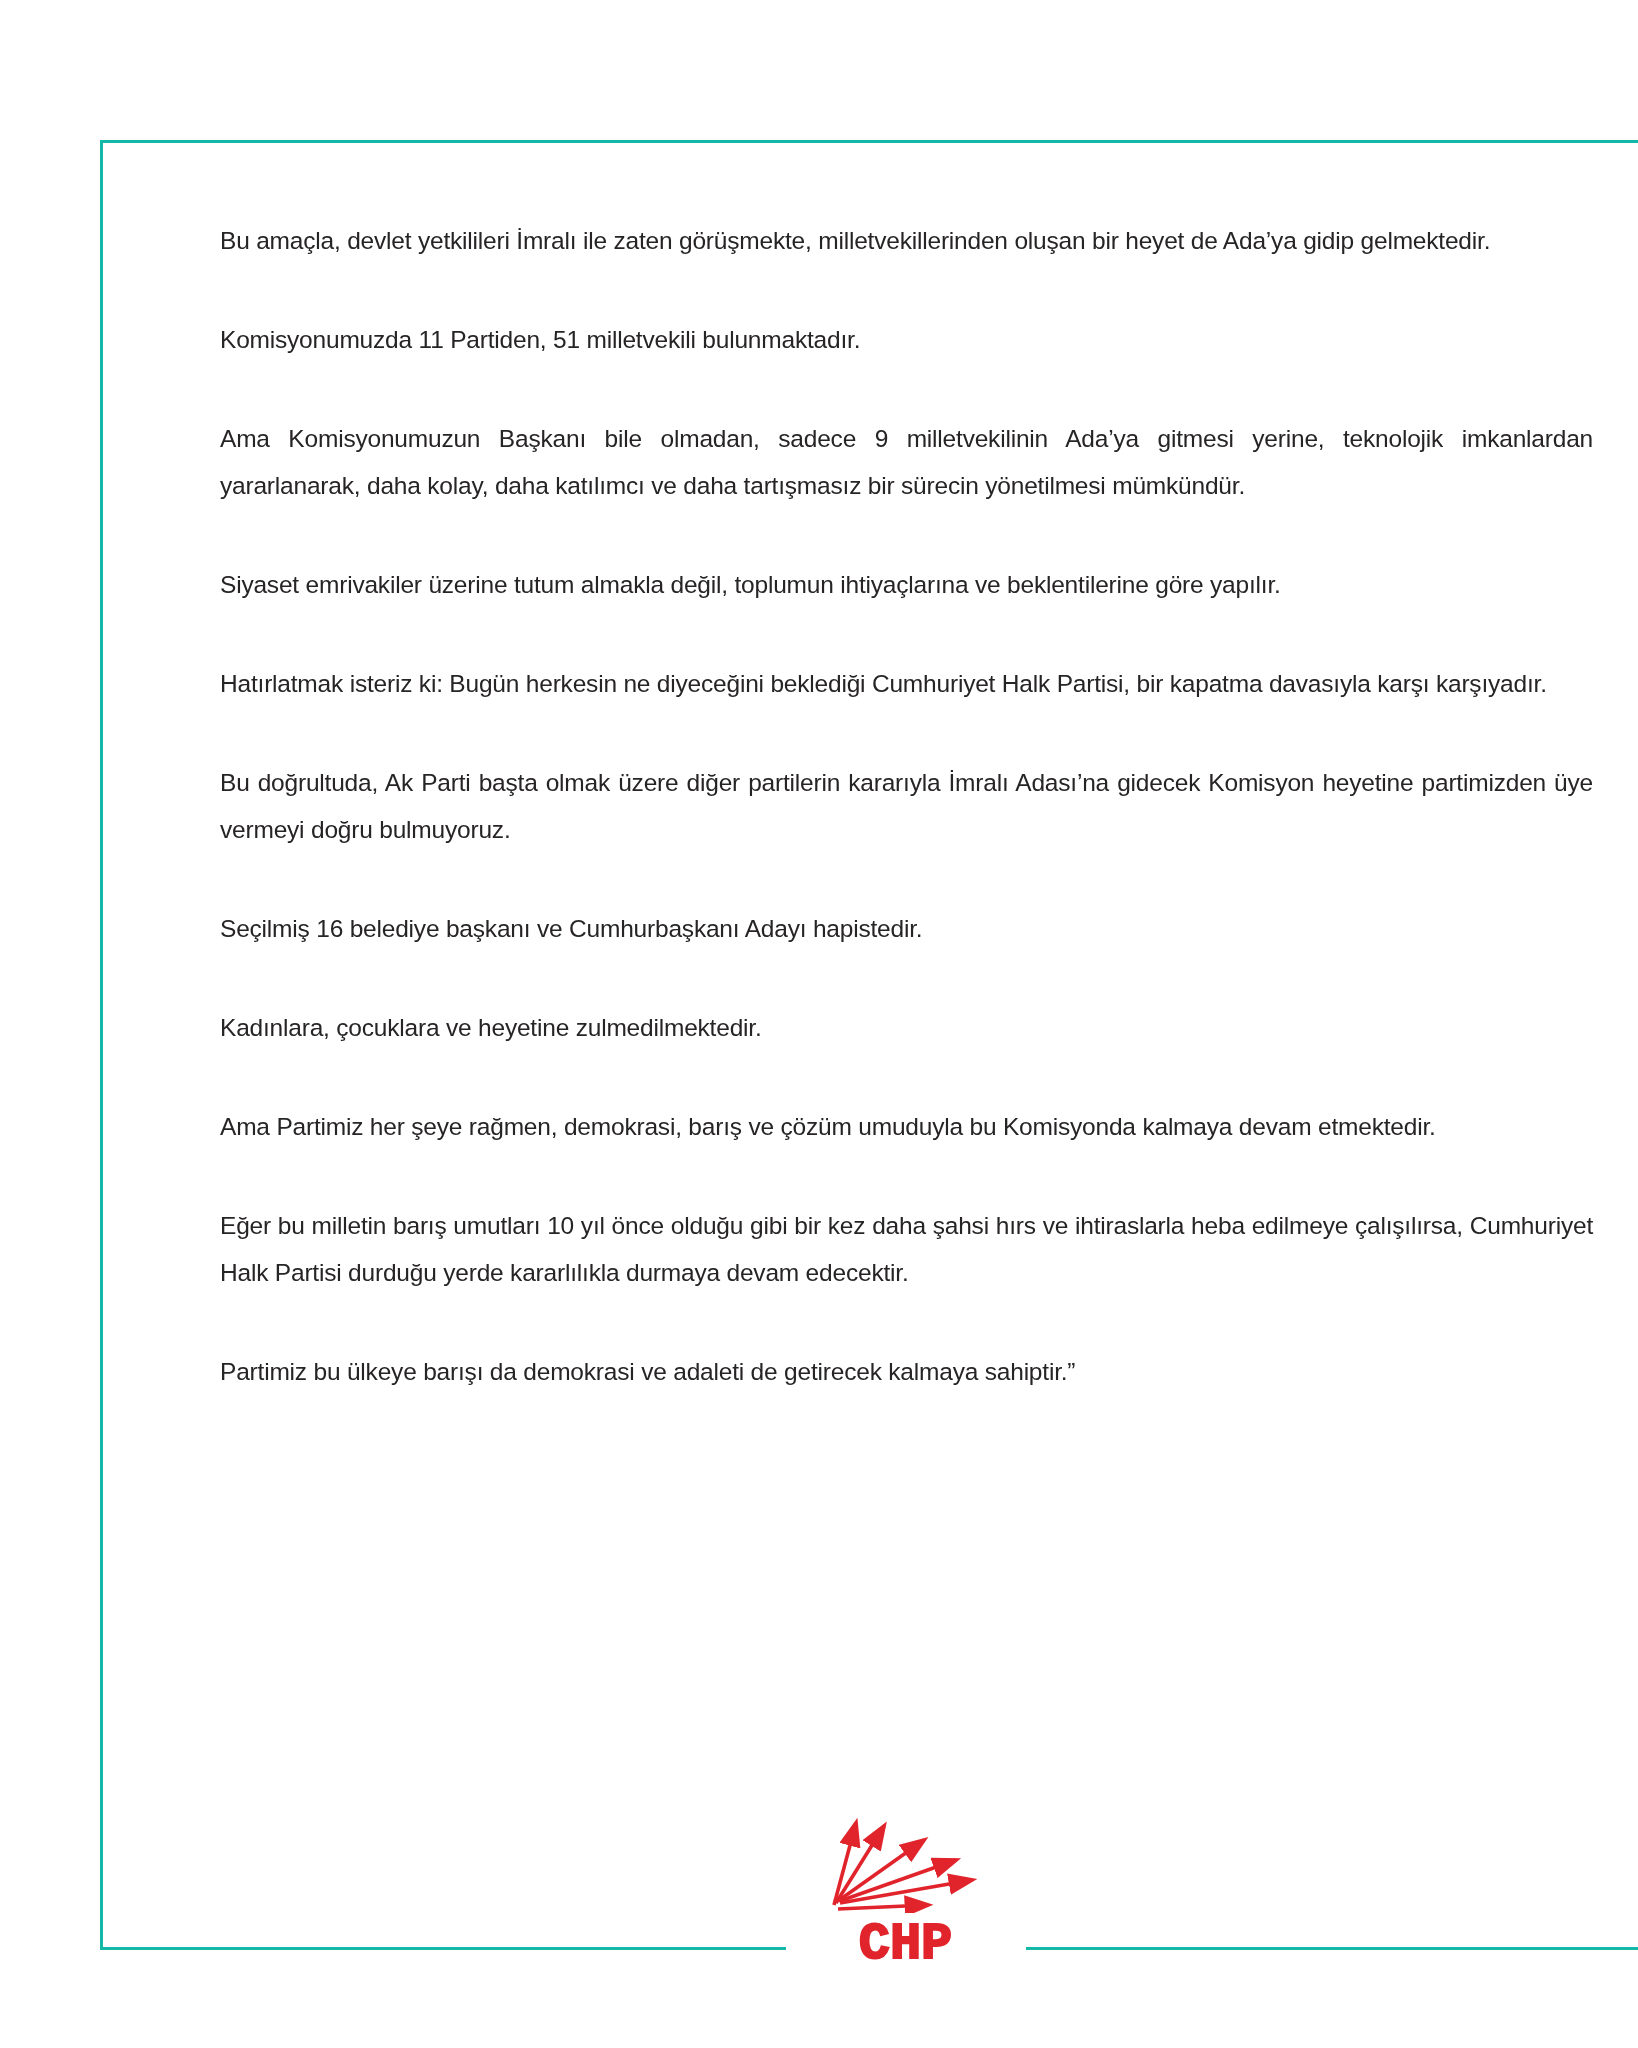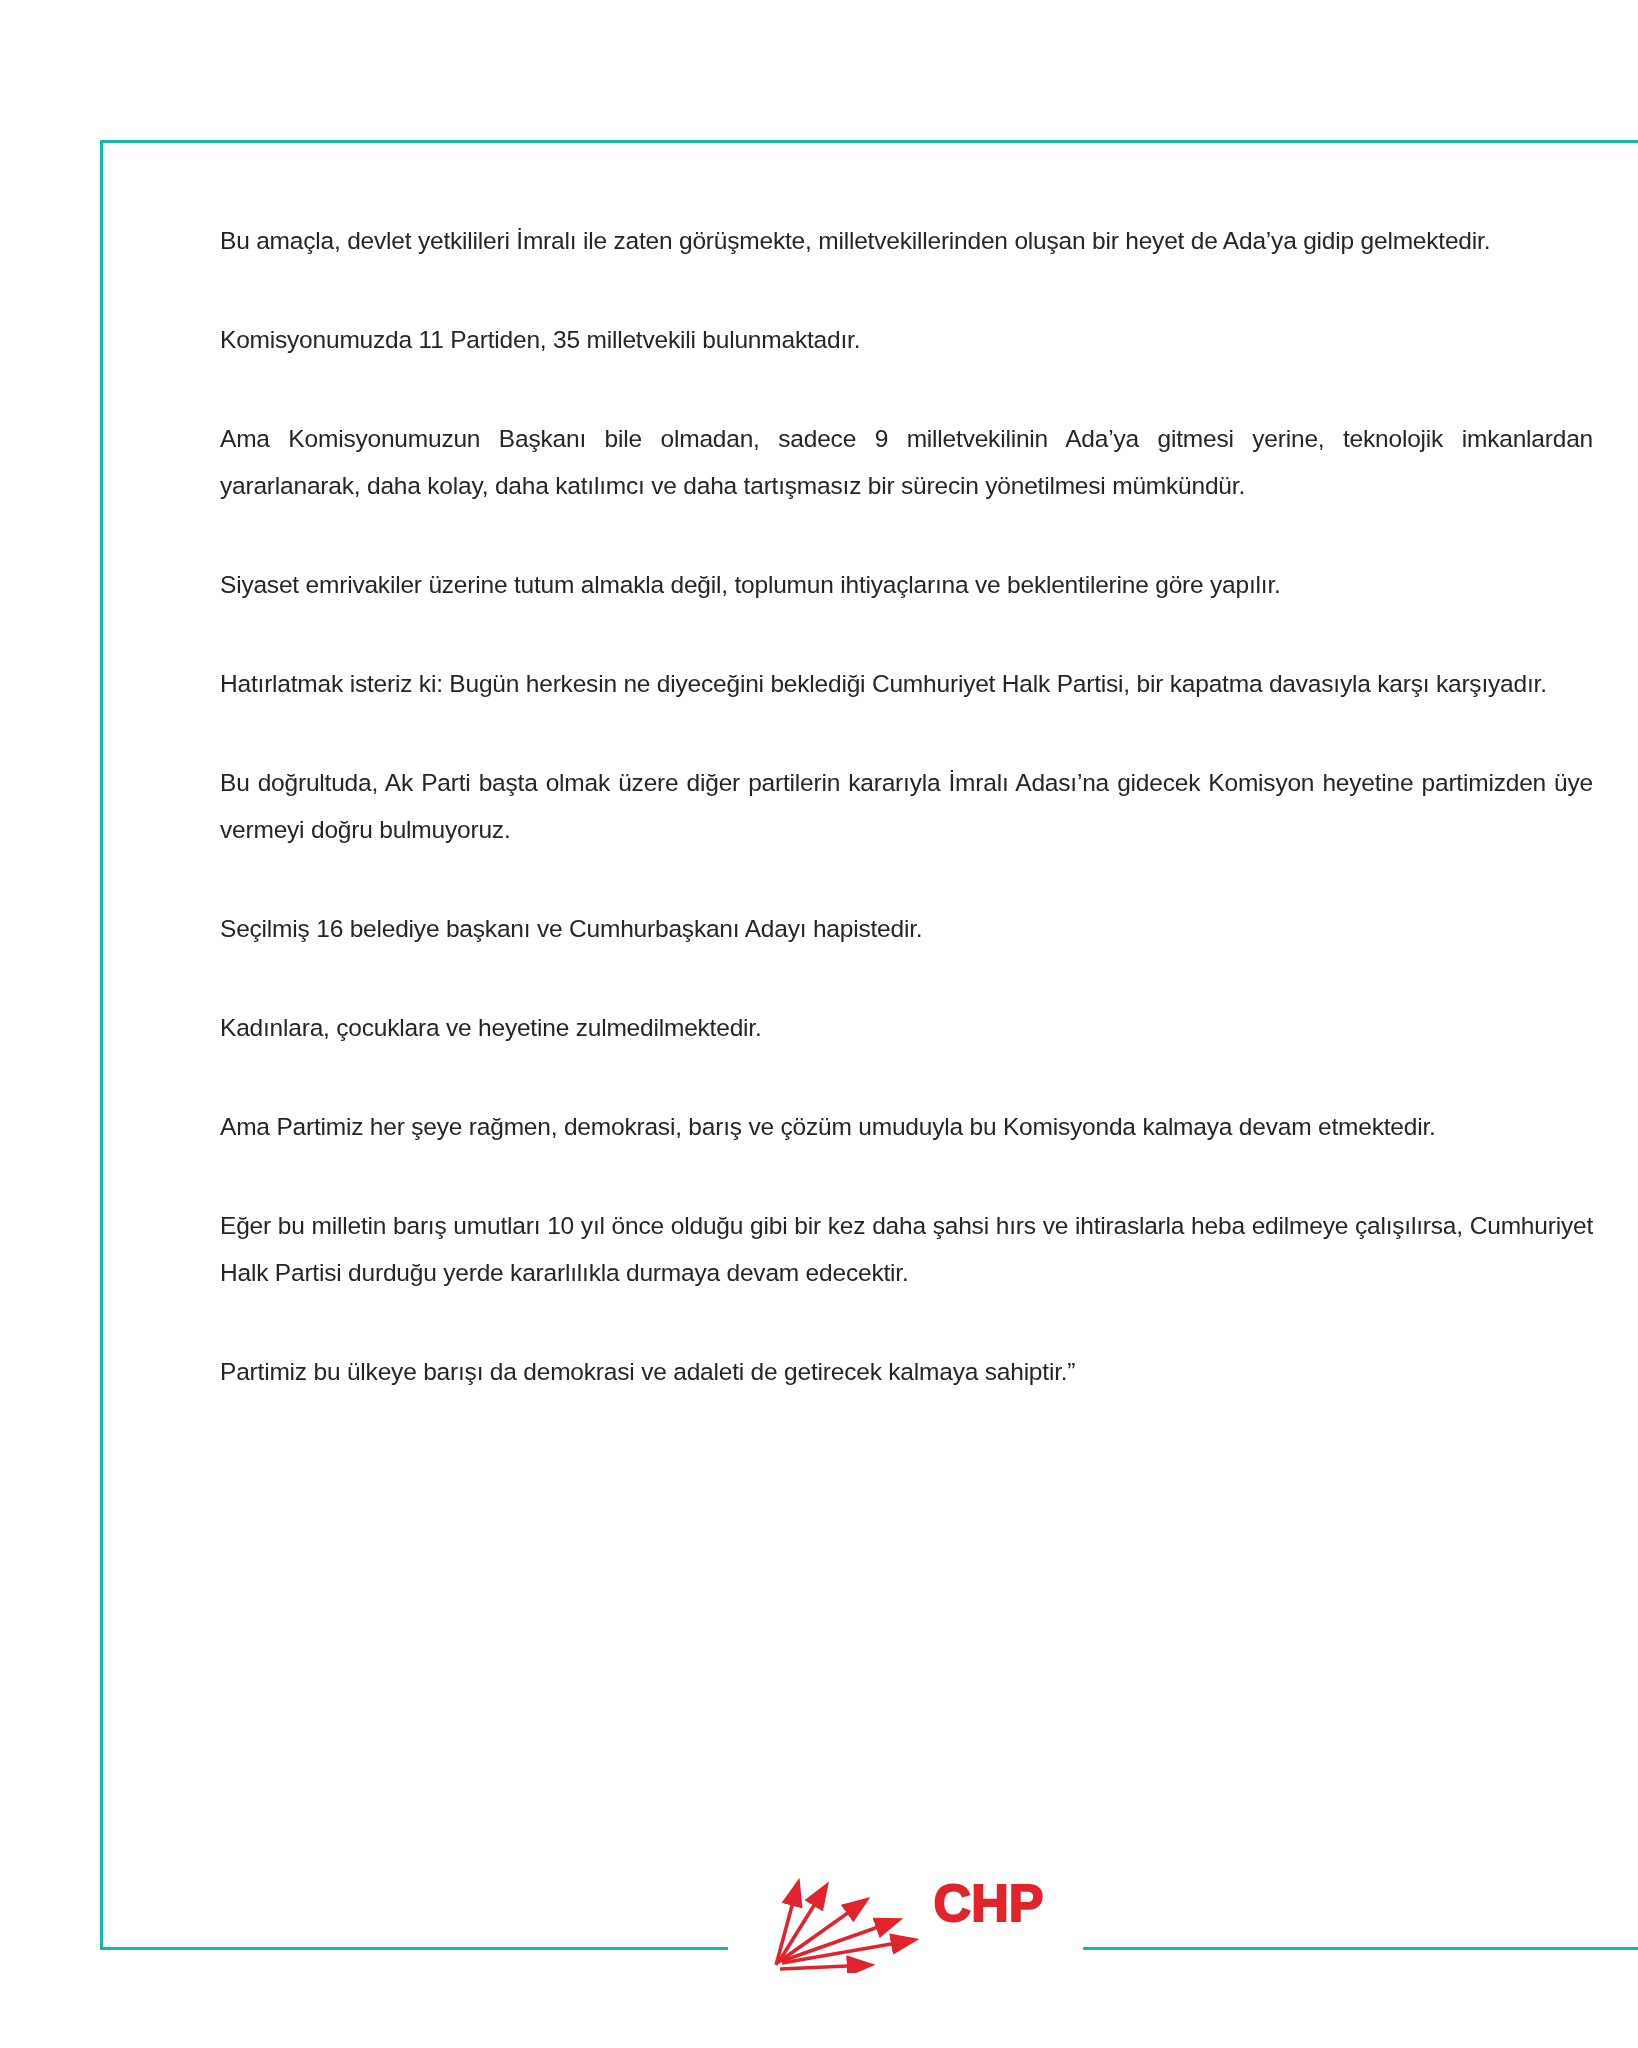--- a/index.html
+++ b/index.html
@@ -48,23 +48,24 @@
     color: #b5232f;
   }
   .logo-wrap {
     position: absolute;
     left: 50%;
     bottom: -26px;
     transform: translateX(-50%);
     background: #ffffff;
     padding: 0 40px;
     display: flex;
-    flex-direction: row;
-    align-items: flex-start;
+    flex-direction: column;
+    align-items: center;
     gap: 6px;
+    font-family: Liberation Mono, monospace;
   }
   .logo-arrows {
     display: block;
     width: 160px;
     height: 96px;
   }
   .logo-text {
     font-size: 52px;
     line-height: 1;
     font-weight: 700;
@@ -75,21 +76,21 @@
   }
 </style>
 </head>
 <body>
 
 <div class="canvas">
   <div class="page-frame">
 
     <div class="content">
       <p class="para">Bu amaçla, devlet yetkilileri İmralı ile zaten görüşmekte, milletvekillerinden oluşan bir heyet de Ada’ya gidip gelmektedir.</p>
-      <p class="para">Komisyonumuzda 11 Partiden, 35 milletvekili bulunmaktadır.</p>
+      <p class="para">Komisyonumuzda 11 Partiden, 51 milletvekili bulunmaktadır.</p>
       <p class="para">Ama Komisyonumuzun Başkanı bile olmadan, sadece 9 milletvekilinin Ada’ya gitmesi yerine, teknolojik imkanlardan yararlanarak, daha kolay, daha katılımcı ve daha tartışmasız bir sürecin yönetilmesi mümkündür.</p>
       <p class="para">Siyaset emrivakiler üzerine tutum almakla değil, toplumun ihtiyaçlarına ve beklentilerine göre yapılır.</p>
       <p class="para">Hatırlatmak isteriz ki: Bugün herkesin ne diyeceğini beklediği Cumhuriyet Halk Partisi, bir kapatma davasıyla karşı karşıyadır.</p>
       <p class="para">Bu doğrultuda, Ak Parti başta olmak üzere diğer partilerin kararıyla İmralı Adası’na gidecek Komisyon heyetine partimizden üye vermeyi doğru bulmuyoruz.</p>
       <p class="para">Seçilmiş 16 belediye başkanı ve Cumhurbaşkanı Adayı hapistedir.</p>
       <p class="para">Kadınlara, çocuklara ve heyetine zulmedilmektedir.</p>
       <p class="para">Ama Partimiz her şeye rağmen, demokrasi, barış ve çözüm umuduyla bu Komisyonda kalmaya devam etmektedir.</p>
       <p class="para">Eğer bu milletin barış umutları 10 yıl önce olduğu gibi bir kez daha şahsi hırs ve ihtiraslarla heba edilmeye çalışılırsa, Cumhuriyet Halk Partisi durduğu yerde kararlılıkla durmaya devam edecektir.</p>
       <p class="para">Partimiz bu ülkeye barışı da demokrasi ve adaleti de getirecek kalmaya sahiptir.”</p>
     </div>

